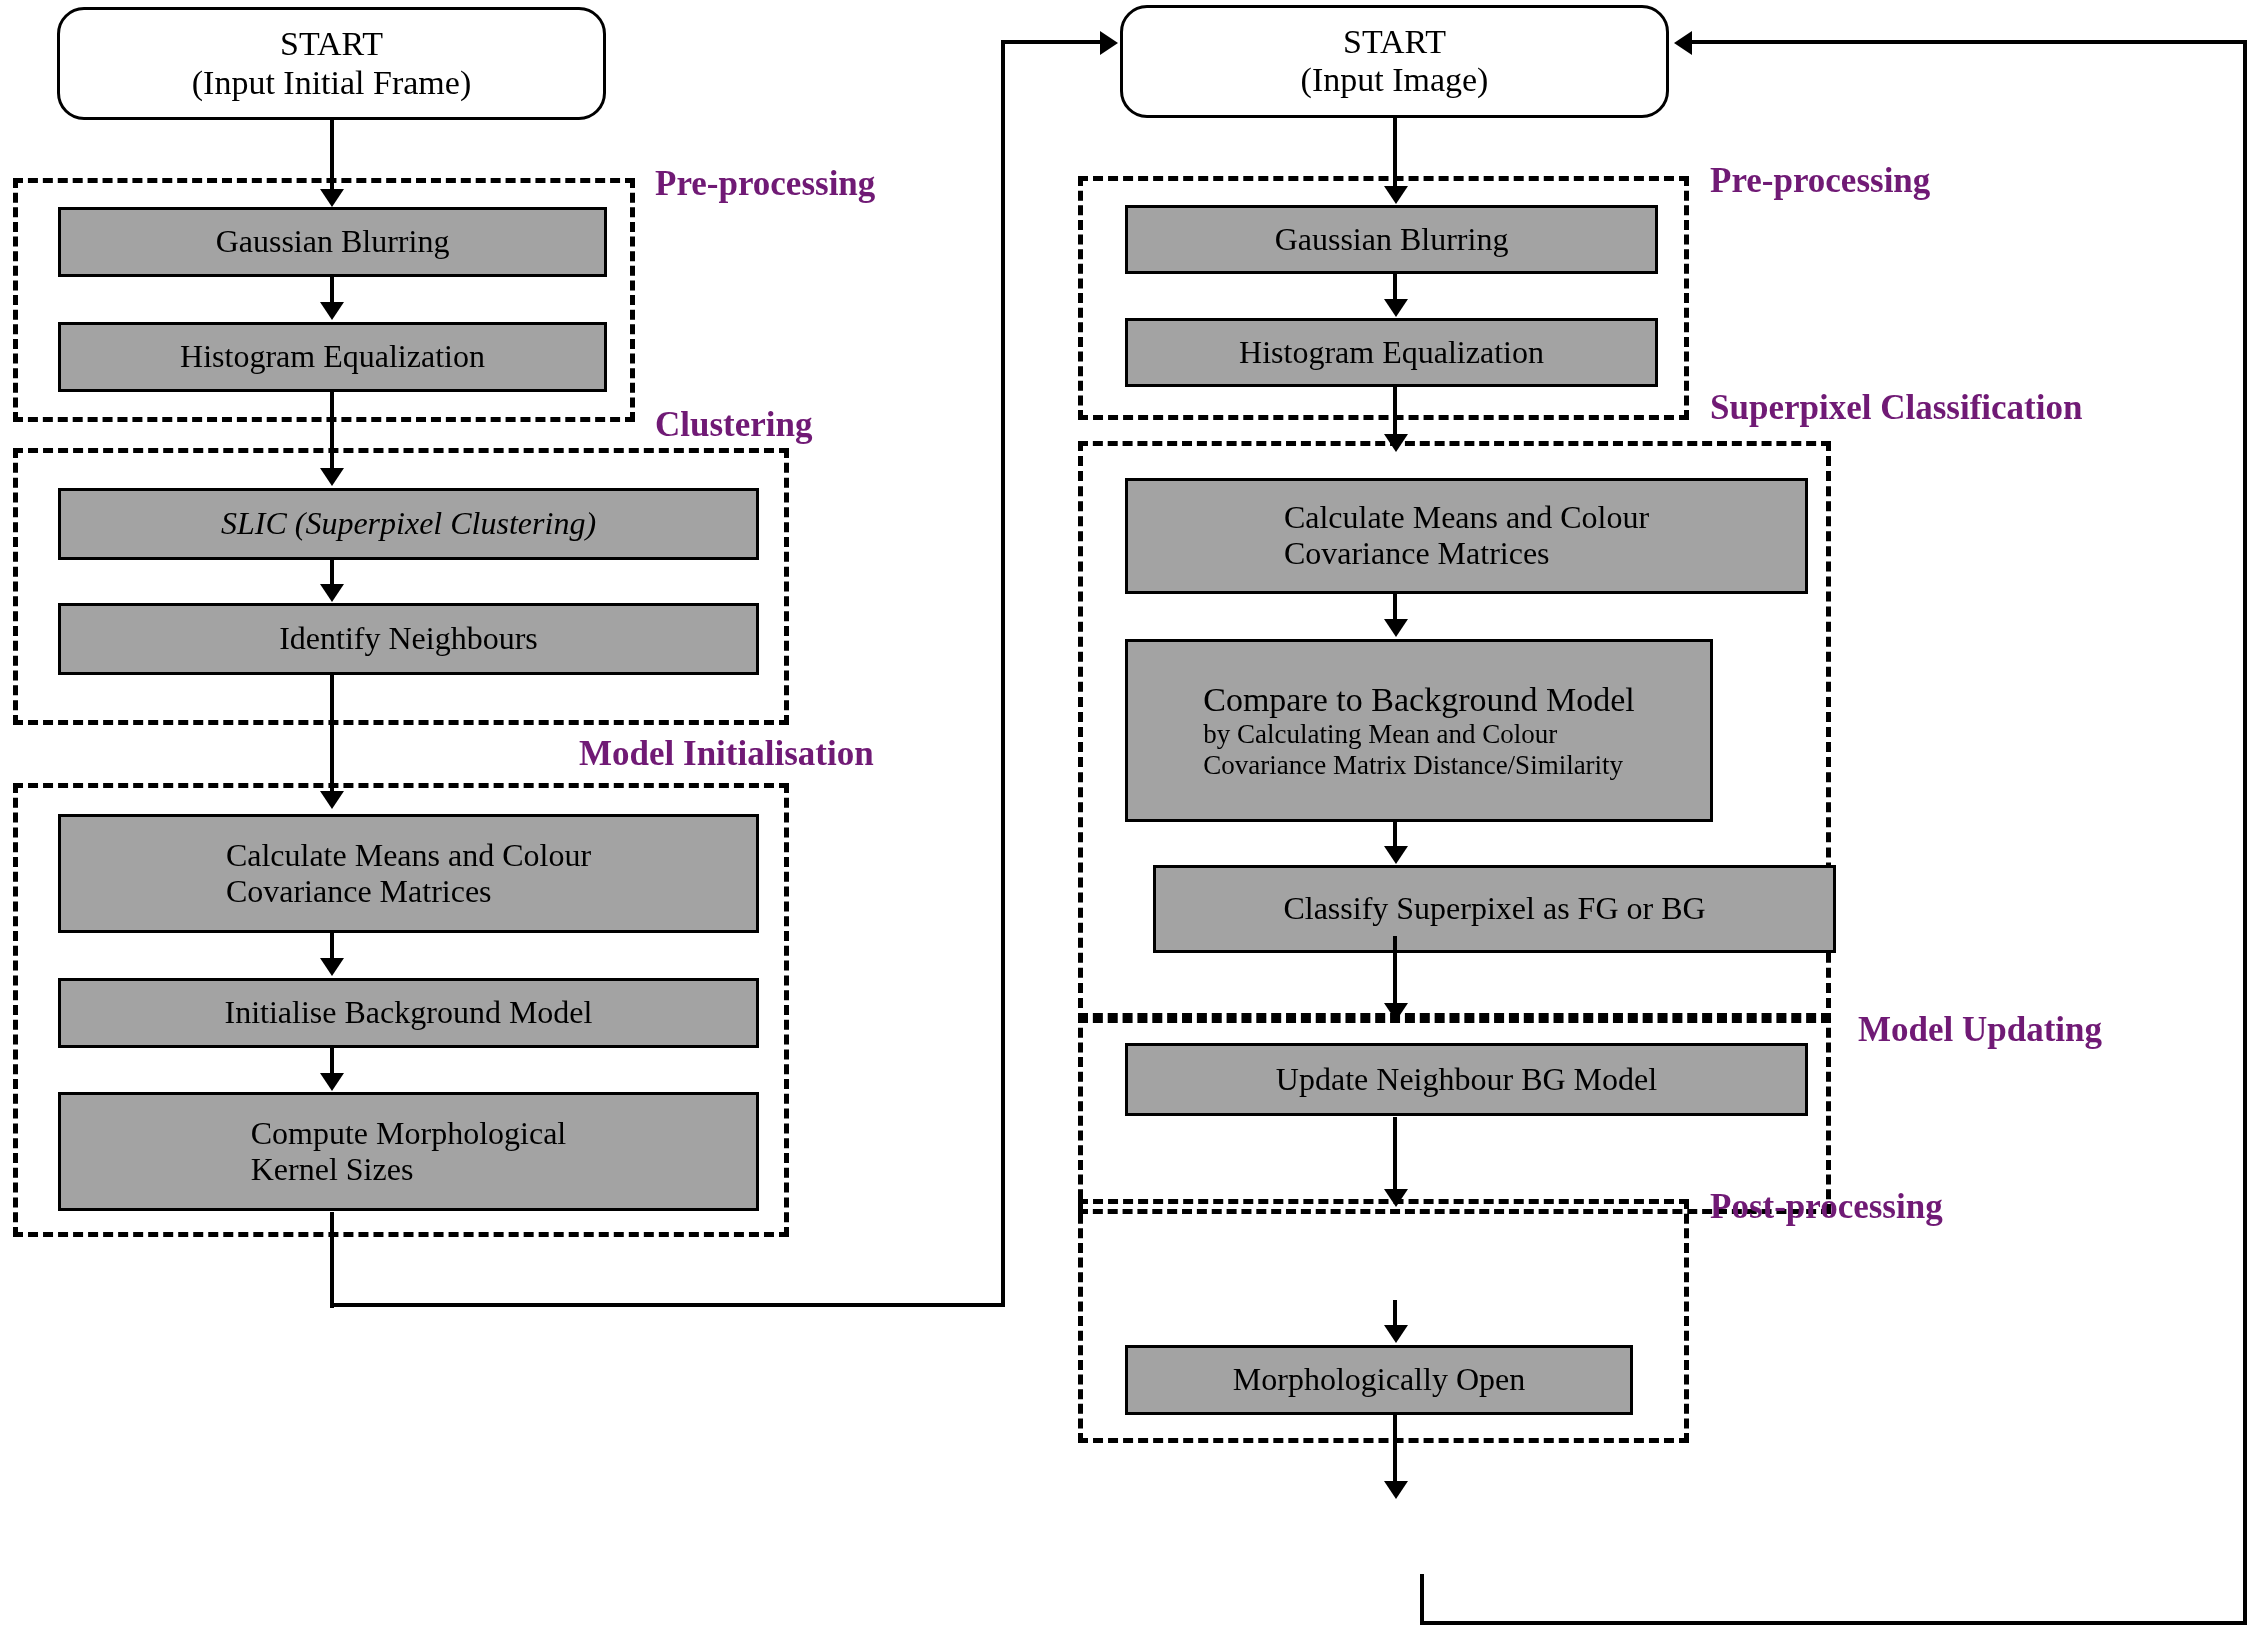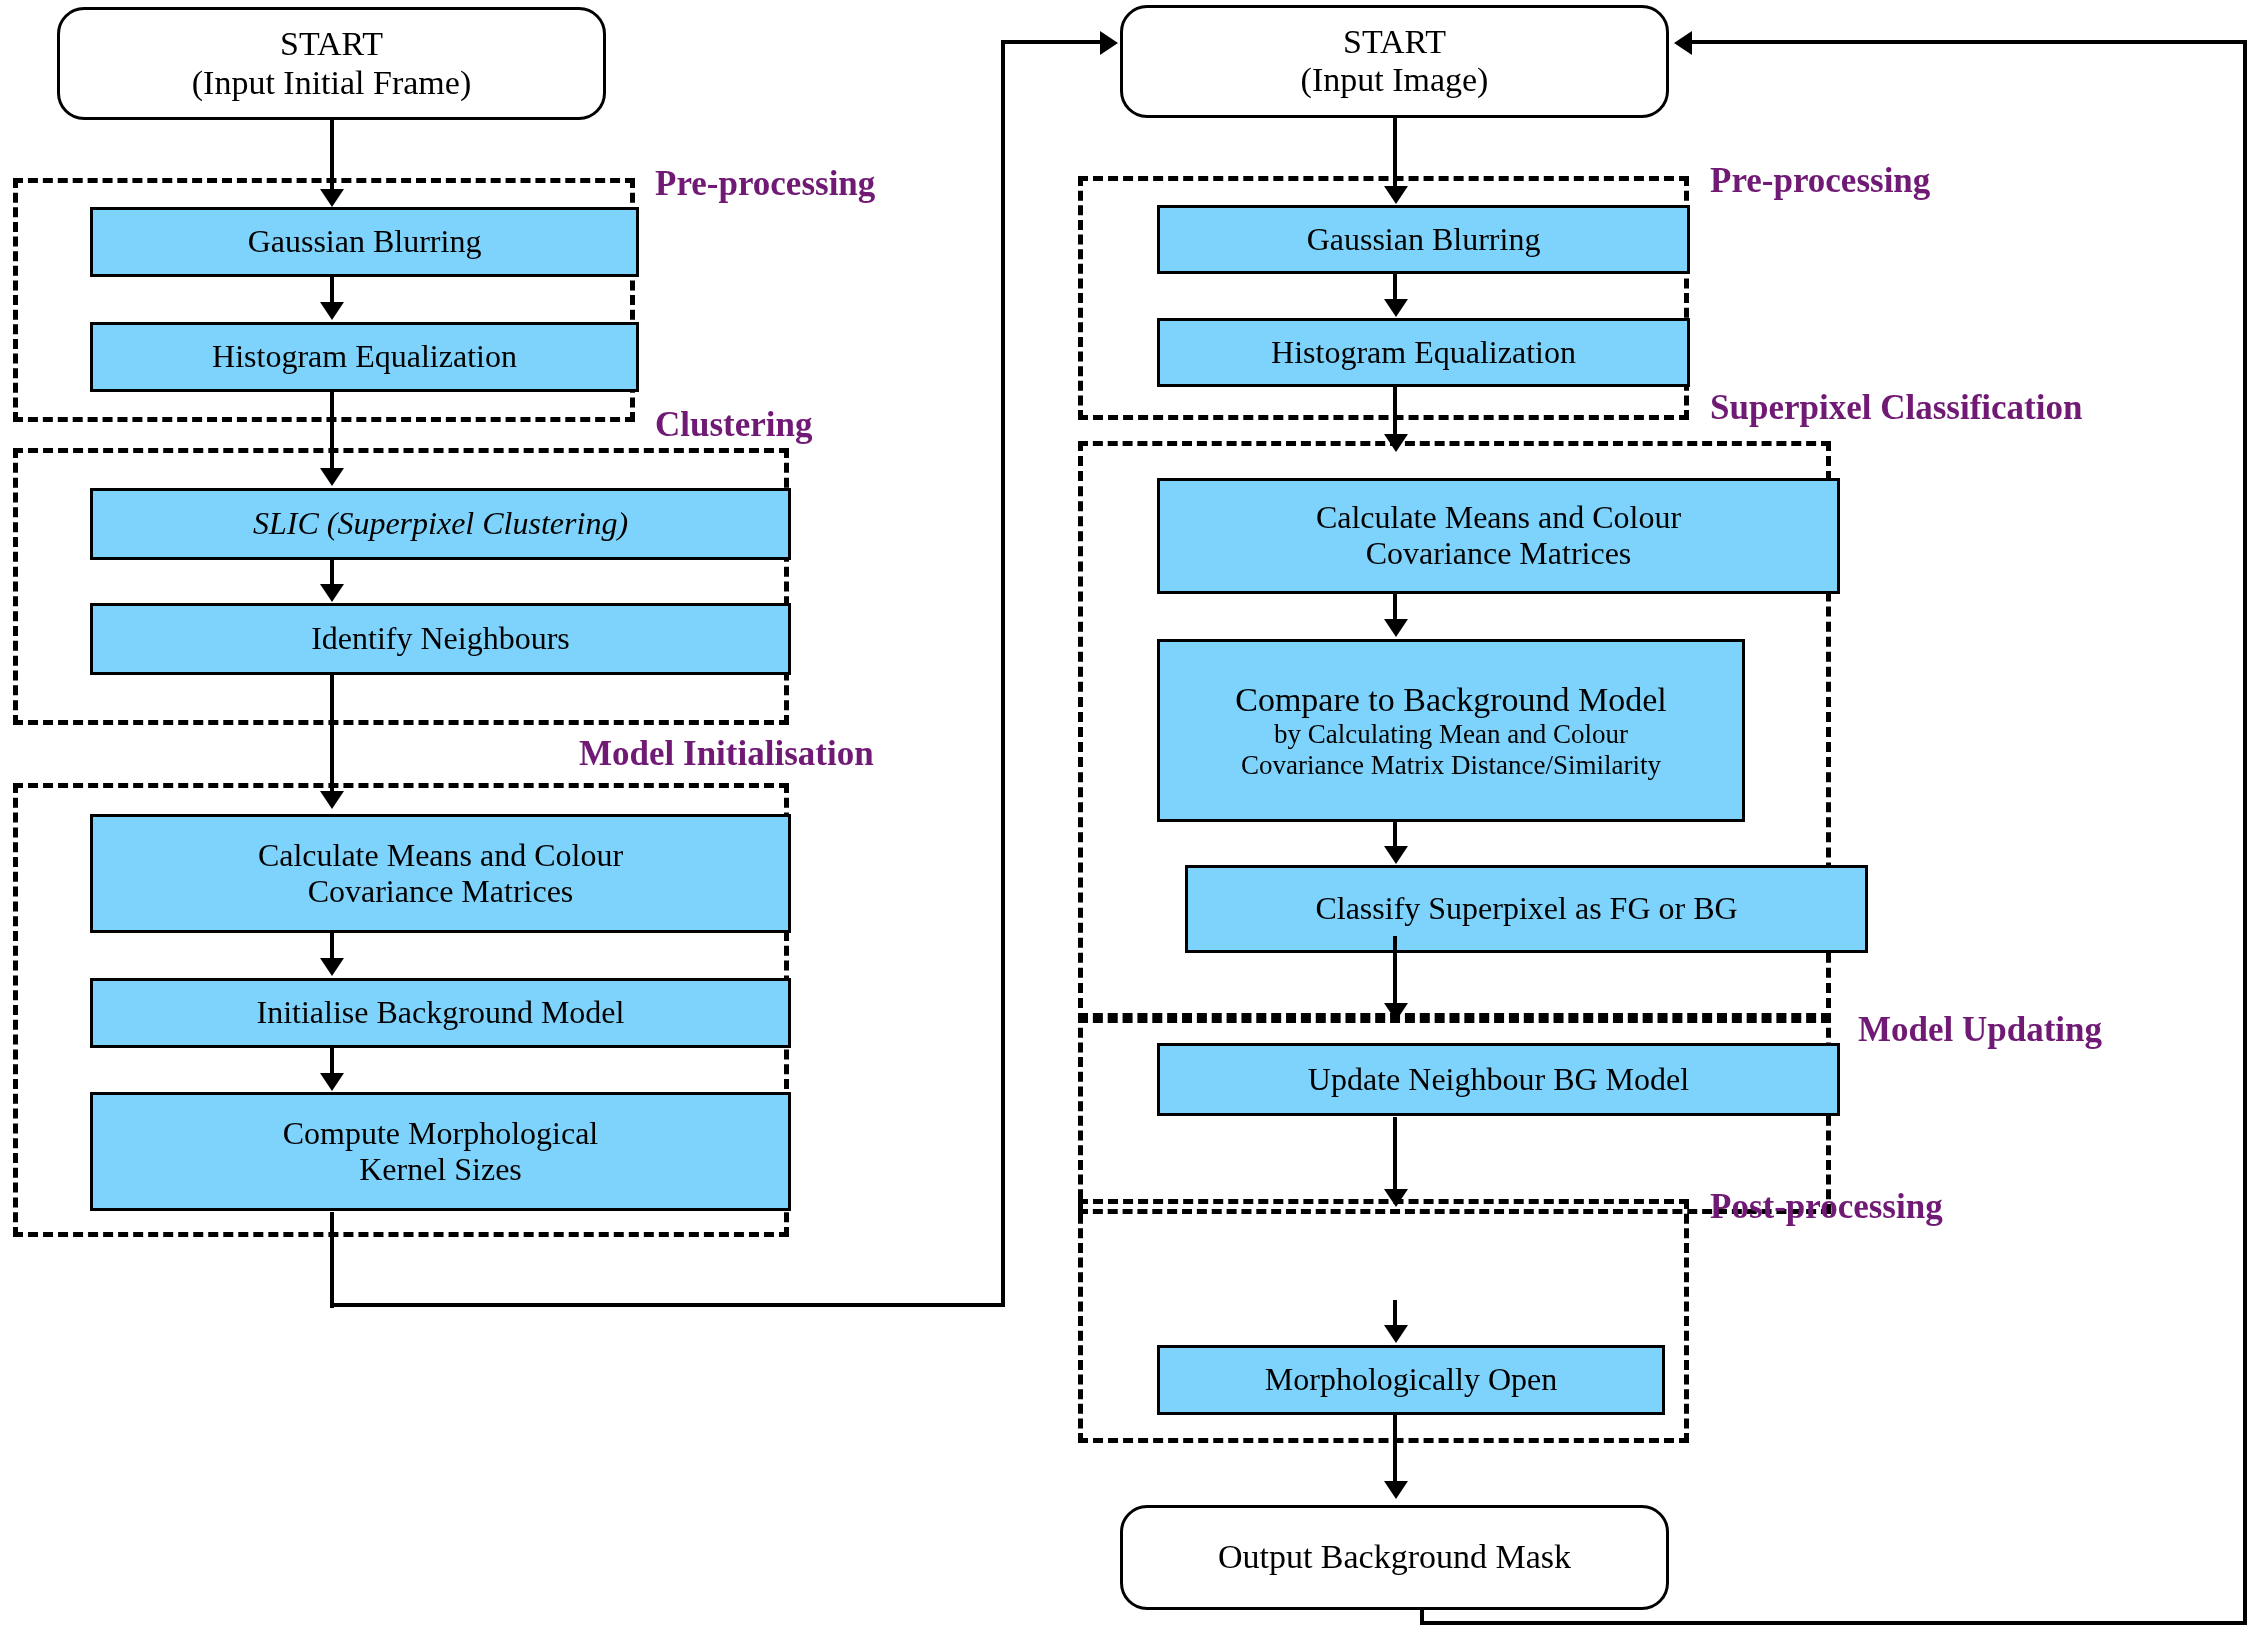--- a/index.html
+++ b/index.html
@@ -2,26 +2,25 @@
 <html style="font-size:9.8px"><head>
 <meta charset="utf-8">
 <style>
   html,body{margin:0;padding:0;background:#ffffff;}
   body{font-family:"Liberation Serif", serif;}
   #canvas{position:relative;width:2261px;height:1645px;background:#fff;overflow:hidden;}
 
   
   .box{
     position:absolute;box-sizing:border-box;
-    border:3.7px solid #000;background:#7dd3fc;
+    border:3.7px solid #000;background:#a3a3a3;
     display:flex;align-items:center;justify-content:center;
-    text-align:center;line-height:1.12;color:#000;
+    text-align:left;line-height:1.12;color:#000;
     font-family:"Liberation Serif", serif;
     font-size:32px;
-    margin-left:32px;
   }
   .box .lines{display:block;padding:0 6.1px;}
   .box .l2{font-size:27px;display:block;}
 
   
   .term{
     position:absolute;box-sizing:border-box;
     border:3.7px solid #000;border-radius:27px;background:#fff;
     display:flex;align-items:center;justify-content:center;
     text-align:center;line-height:1.14;color:#000;
@@ -228,18 +227,15 @@
   <div class="vline" style="left:1393px;top:1300px;height:34px;"></div>
   <div class="arrow-d" style="left:1384px;top:1325px;"></div>
 
   <div class="box" style="left:1125px;top:1345px;width:508px;height:70px;">
     <span class="lines">Morphologically Open</span>
   </div>
 
   <div class="vline" style="left:1393px;top:1415px;height:79px;"></div>
   <div class="arrow-d" style="left:1384px;top:1481px;"></div>
 
-  <div class="term" style="left:1120px;top:1505px;width:549px;height:105px;">
-    <span class="lines">Output Background Mask</span>
-  </div>
 
 </div>
 
 
 </body></html>

